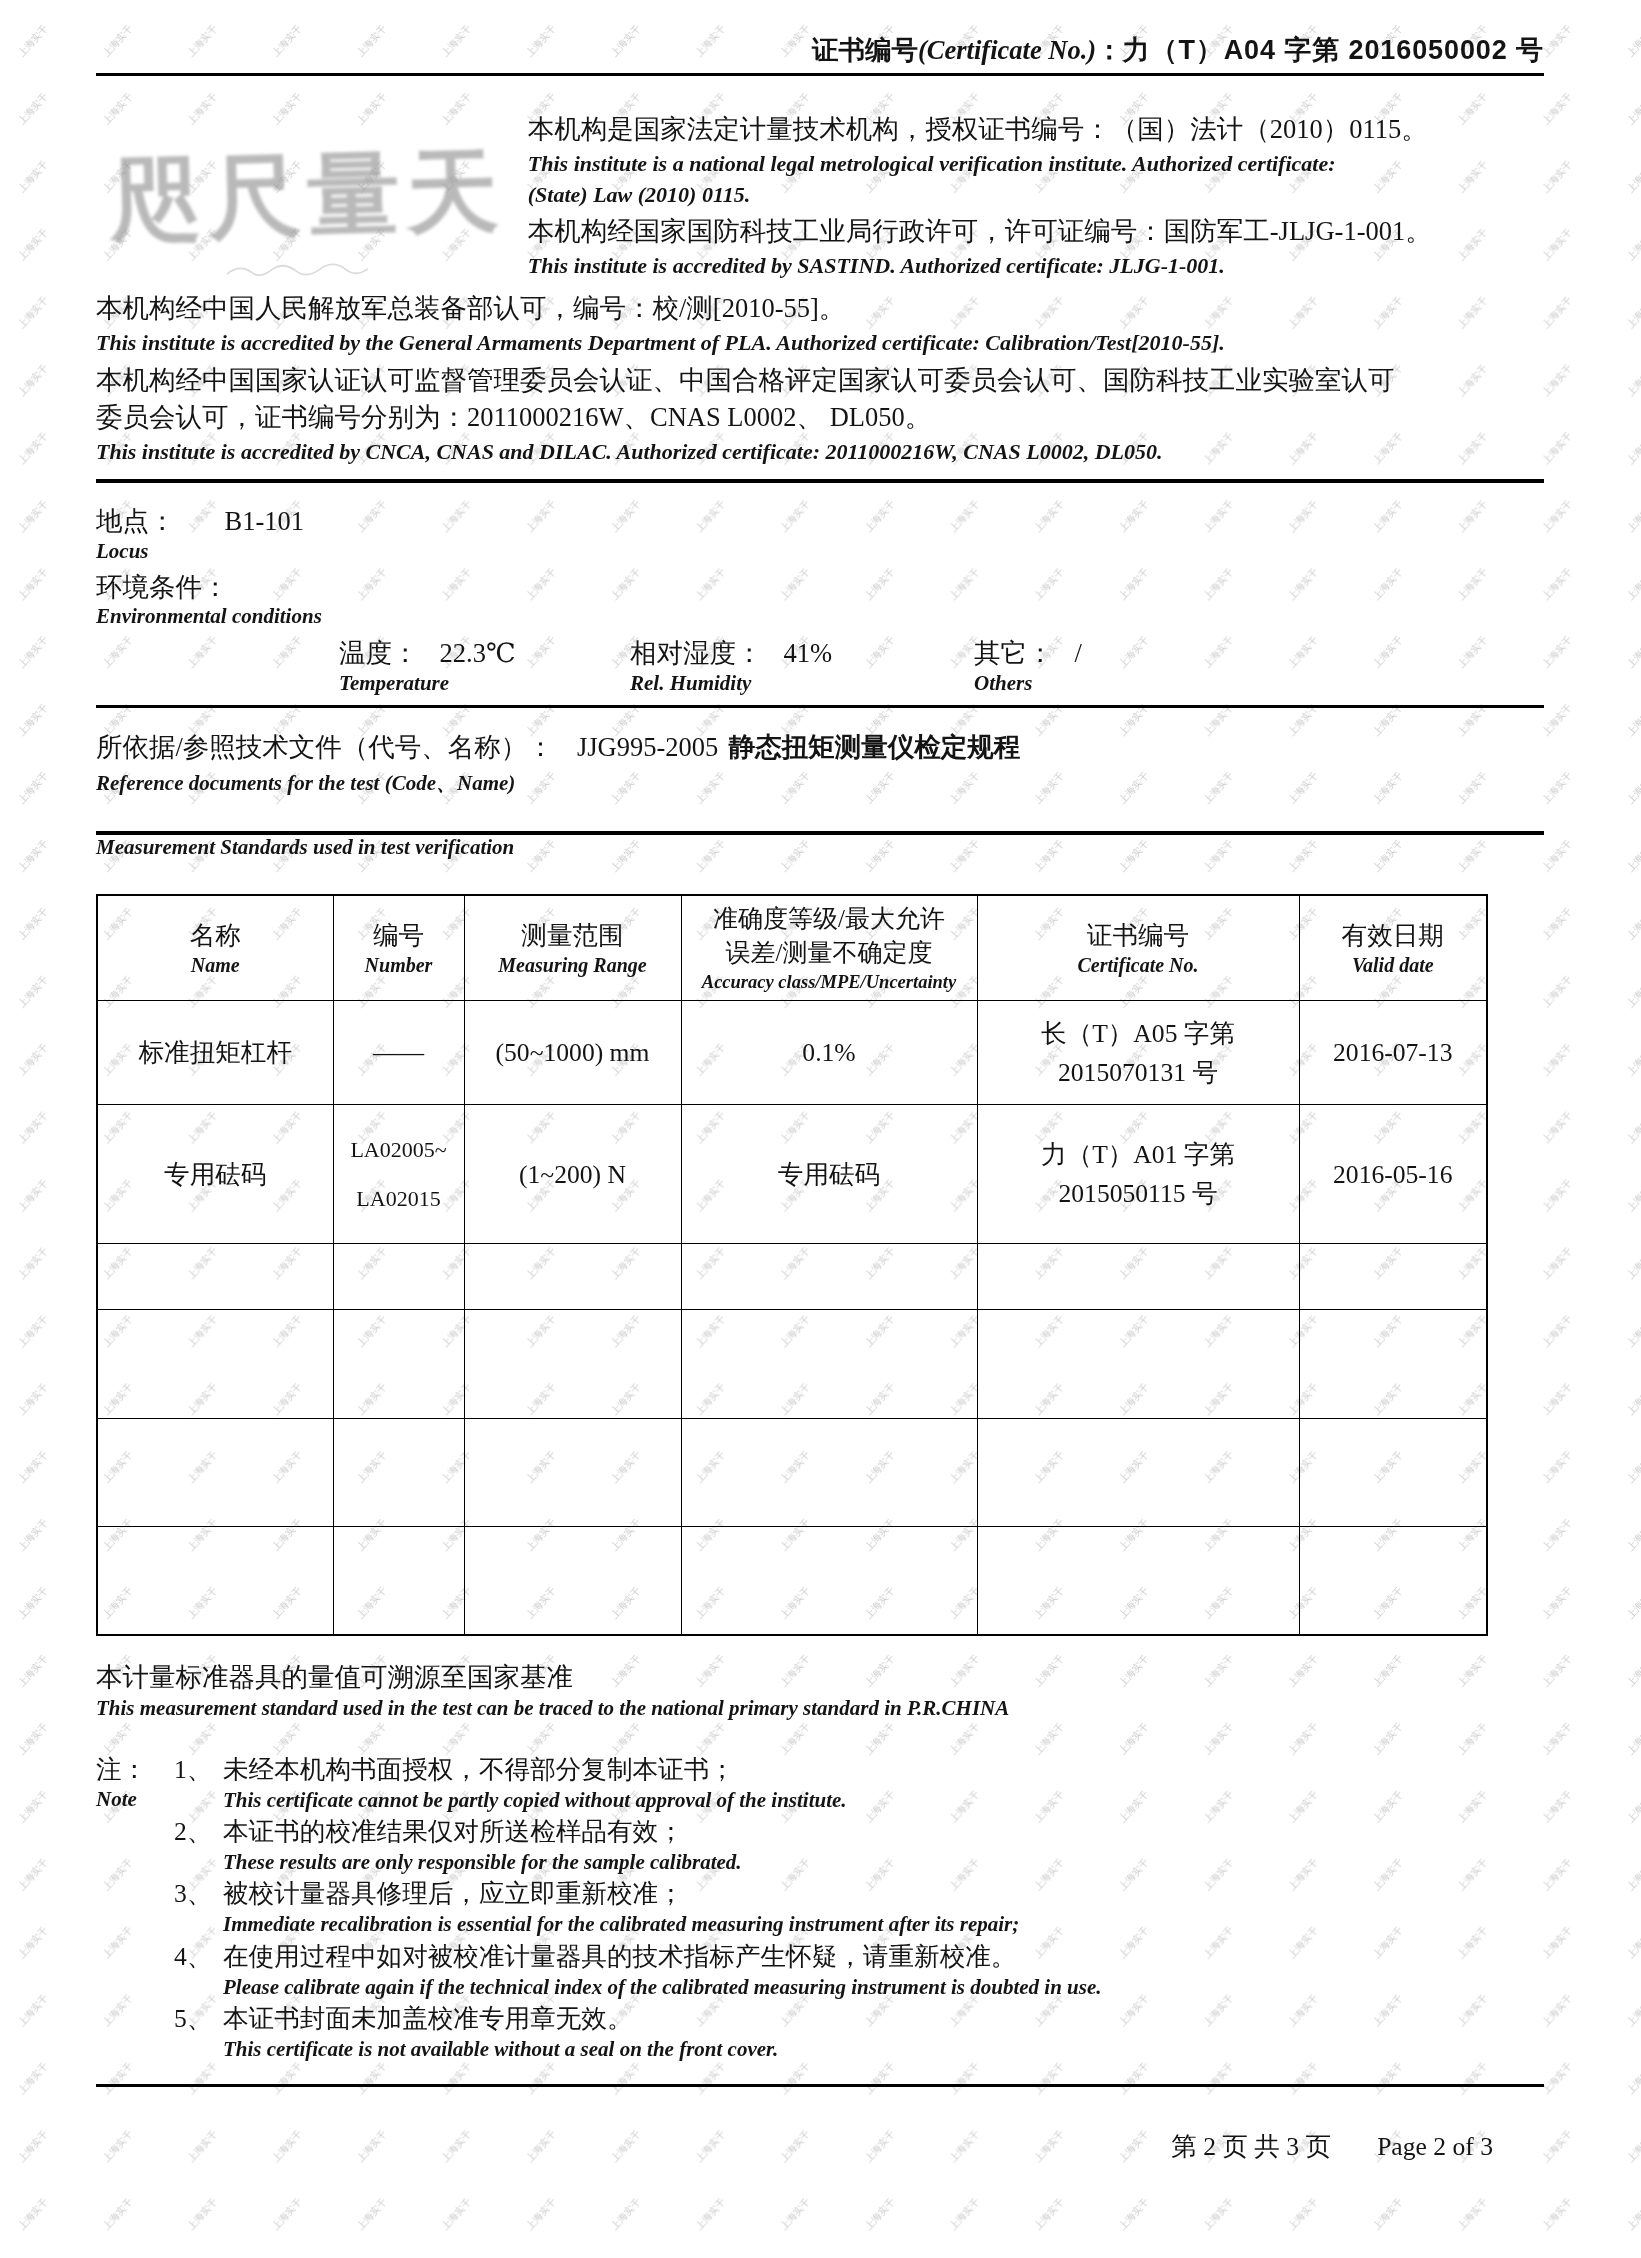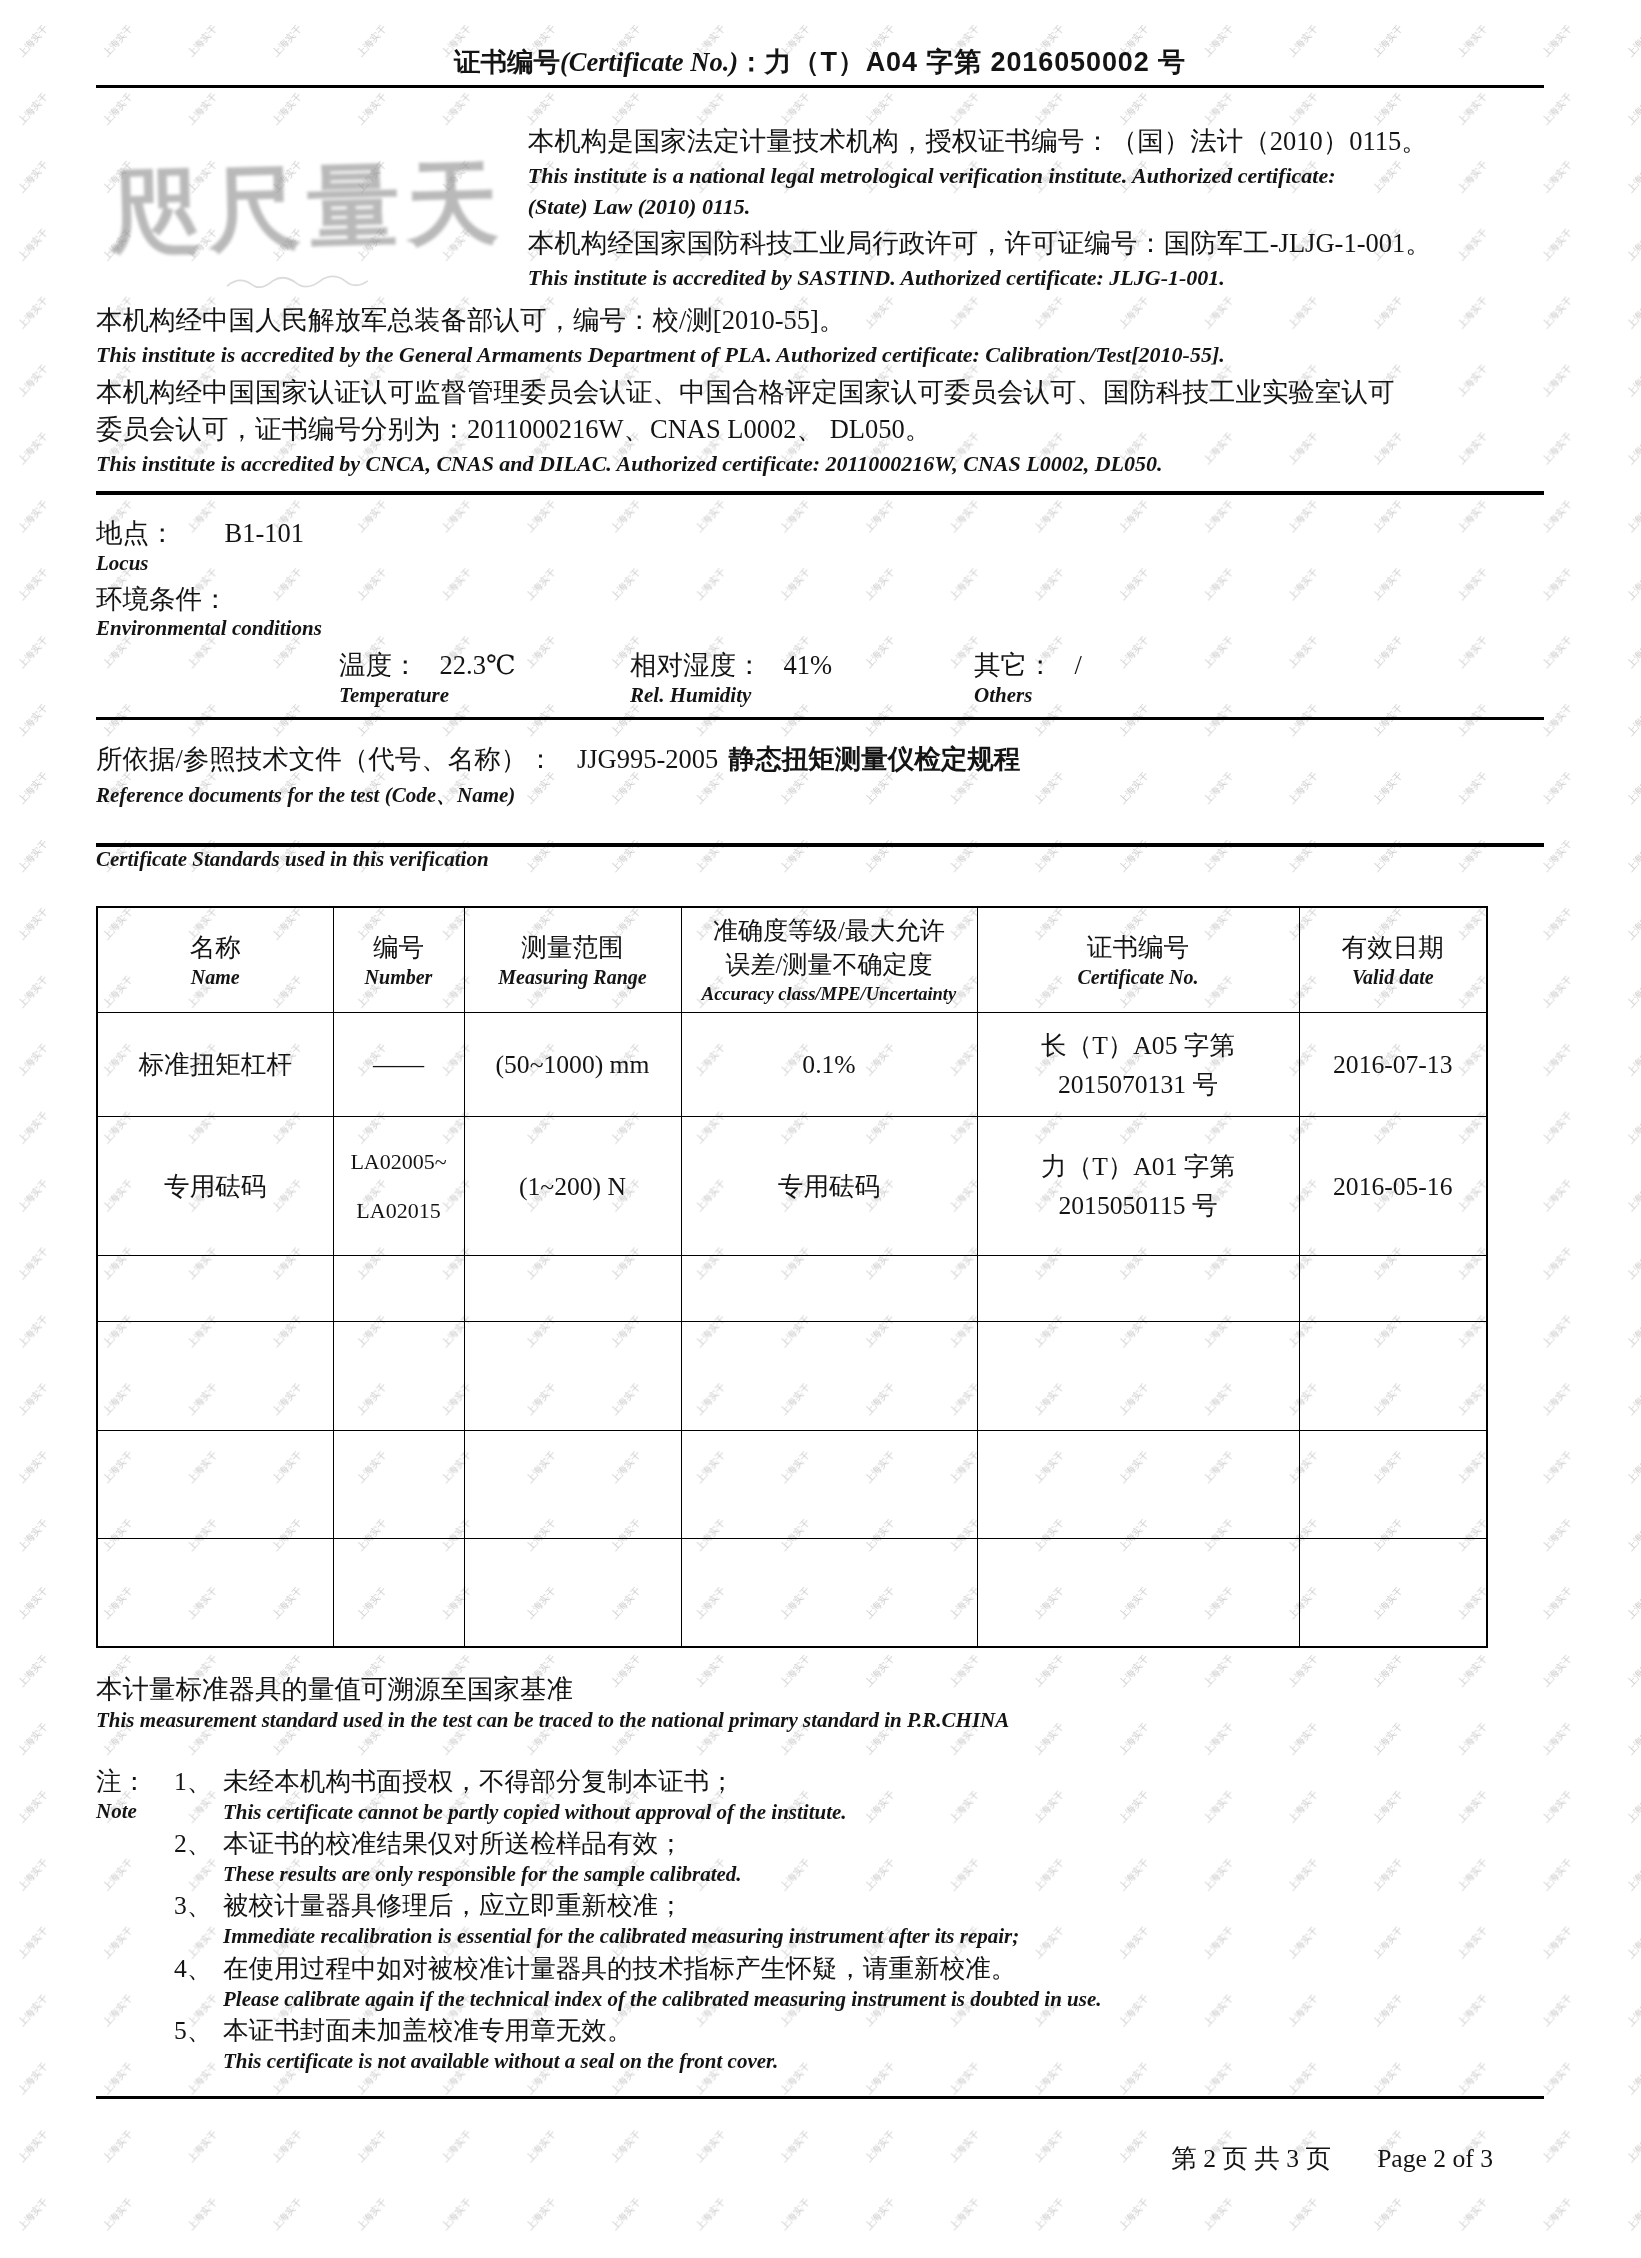--- a/index.html
+++ b/index.html
@@ -9,21 +9,21 @@
     background:#ffffff;
     font-family:"Liberation Serif","DejaVu Serif",serif;
     color:#141414;
     overflow:hidden;
     margin:0 auto;
   }
   .wm{position:absolute;left:0;top:0;z-index:0;}
   .content{position:relative;z-index:1;padding:0 98px 0 96px;}
 
   
-  .doc-header{padding-top:44px;text-align:center;font-size:26.5px;font-weight:bold;white-space:nowrap;}
+  .doc-header{padding-top:32px;text-align:right;font-size:26.5px;font-weight:bold;white-space:nowrap;}
   .cert-label-en{font-style:italic;font-weight:bold;}
   .cert-value{font-family:"Liberation Sans","DejaVu Sans",sans-serif;font-size:27px;font-weight:bold;letter-spacing:0.9px;}
   .rule{background:#000;}
   .rule-h{height:2.6px;margin-top:5.3px;}
 
   
   .intro{display:flex;align-items:flex-start;margin-top:35px;}
   .logo{width:423px;flex:none;text-align:center;padding-top:23px;}
   .logo-chars{
     font-size:92px;font-weight:bold;color:#8f8f8f;opacity:.62;
@@ -185,21 +185,21 @@
 
     <div class="ref">
       <div class="ref-cn">
         <span>所依据/参照技术文件（代号、名称）：</span><span class="ref-code">JJG995-2005</span><span class="ref-name">静态扭矩测量仪检定规程</span>
       </div>
       <div class="sub-en ref-en">Reference documents for the test (Code、Name)</div>
     </div>
 
     <div class="rule rule-4"></div>
 
-    <div class="sub-en">Certificate Standards used in this verification</div>
+    <div class="sub-en">Measurement Standards used in test verification</div>
 
     <table class="std-table">
       <colgroup>
         <col style="width:236px">
           <col style="width:131px">
           <col style="width:217px">
         <col style="width:296px">
           <col style="width:322px">
           <col style="width:188px">
       </colgroup>

